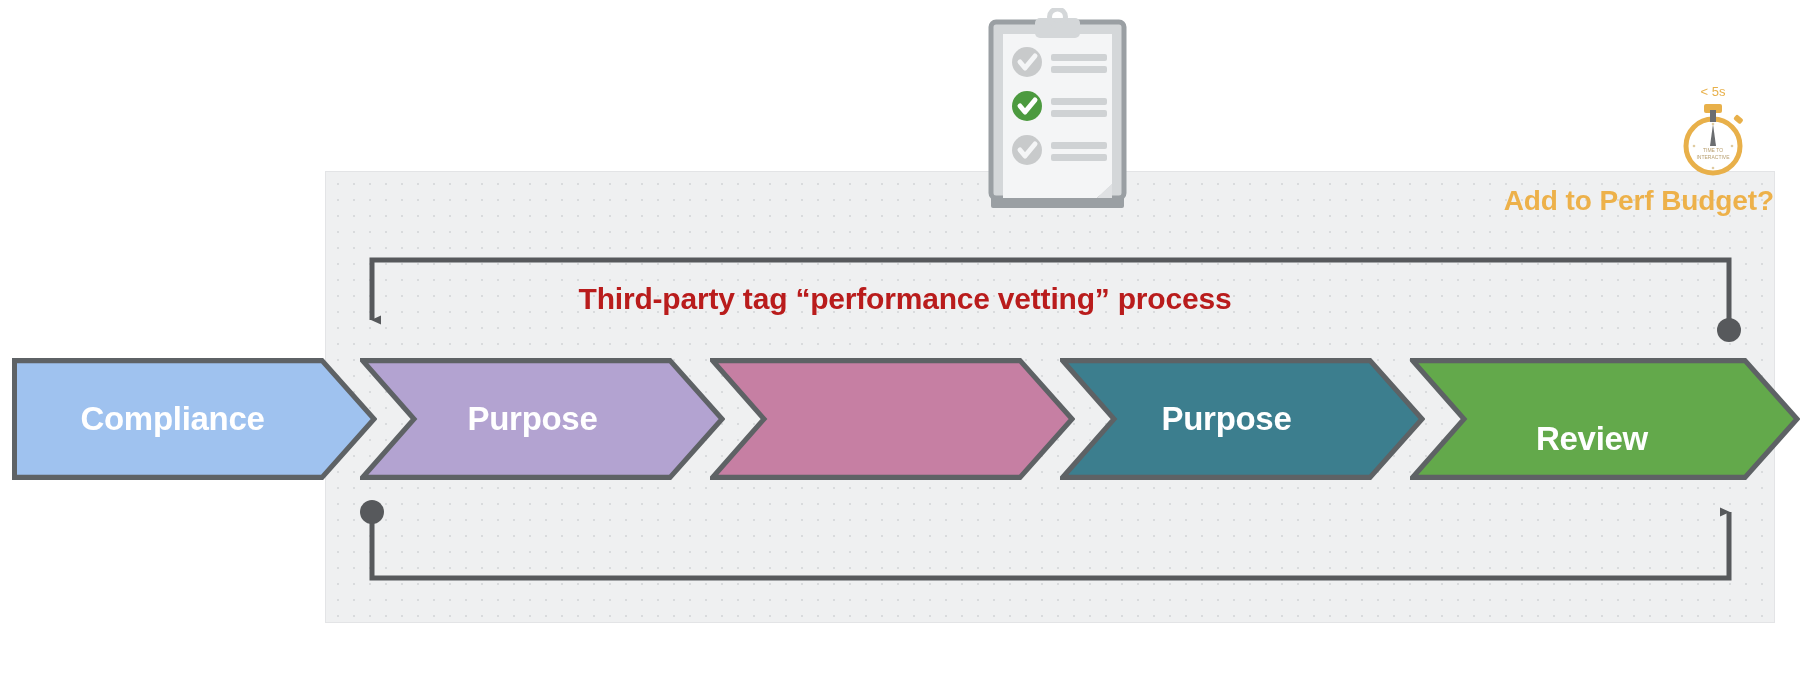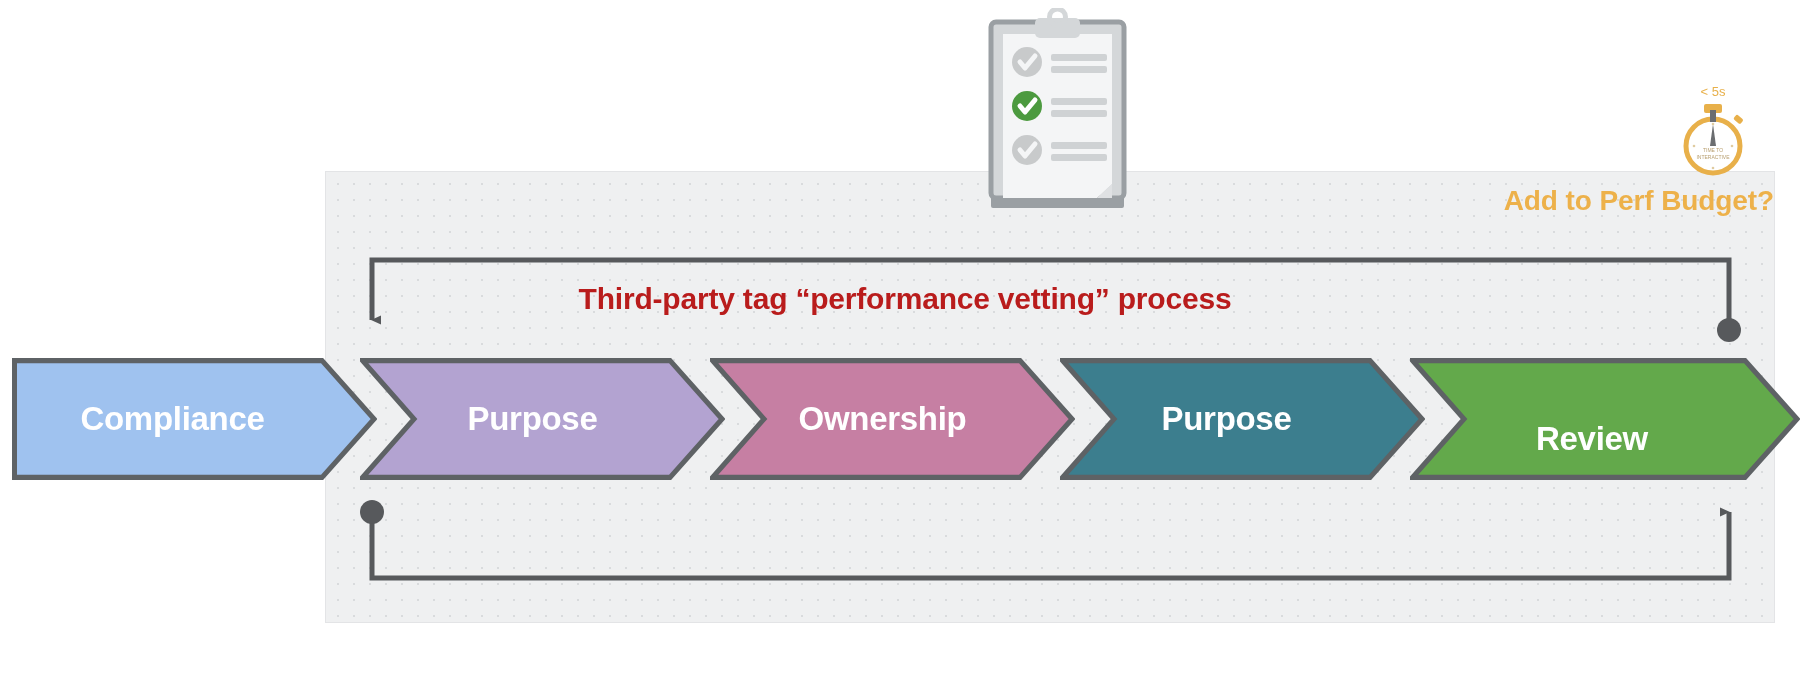--- a/index.html
+++ b/index.html
@@ -171,21 +171,20 @@
       </div>
       <span class="lbl" style="margin-right:20px;">Purpose</span>
     </div>
 
     <div class="chev" style="left:710px; width:365px;">
       <div class="body">
         <svg viewBox="0 0 365 118" preserveAspectRatio="none">
           <path d="M2.5,2.5 L310,2.5 L362,59 L310,115.5 L2.5,115.5 L54,59 Z" fill="#c67fa3" stroke="#5e6265" stroke-width="5" stroke-linejoin="miter"></path>
         </svg>
       </div>
-      <span class="lbl" style="margin-right:20px;">Ownership</span>
     </div>
 
     <div class="chev" style="left:1060px; width:365px;">
       <div class="body">
         <svg viewBox="0 0 365 118" preserveAspectRatio="none">
           <path d="M2.5,2.5 L310,2.5 L362,59 L310,115.5 L2.5,115.5 L54,59 Z" fill="#3c7e8e" stroke="#5e6265" stroke-width="5" stroke-linejoin="miter"></path>
         </svg>
       </div>
       <span class="lbl" style="margin-right:32px;">Purpose</span>
     </div>

